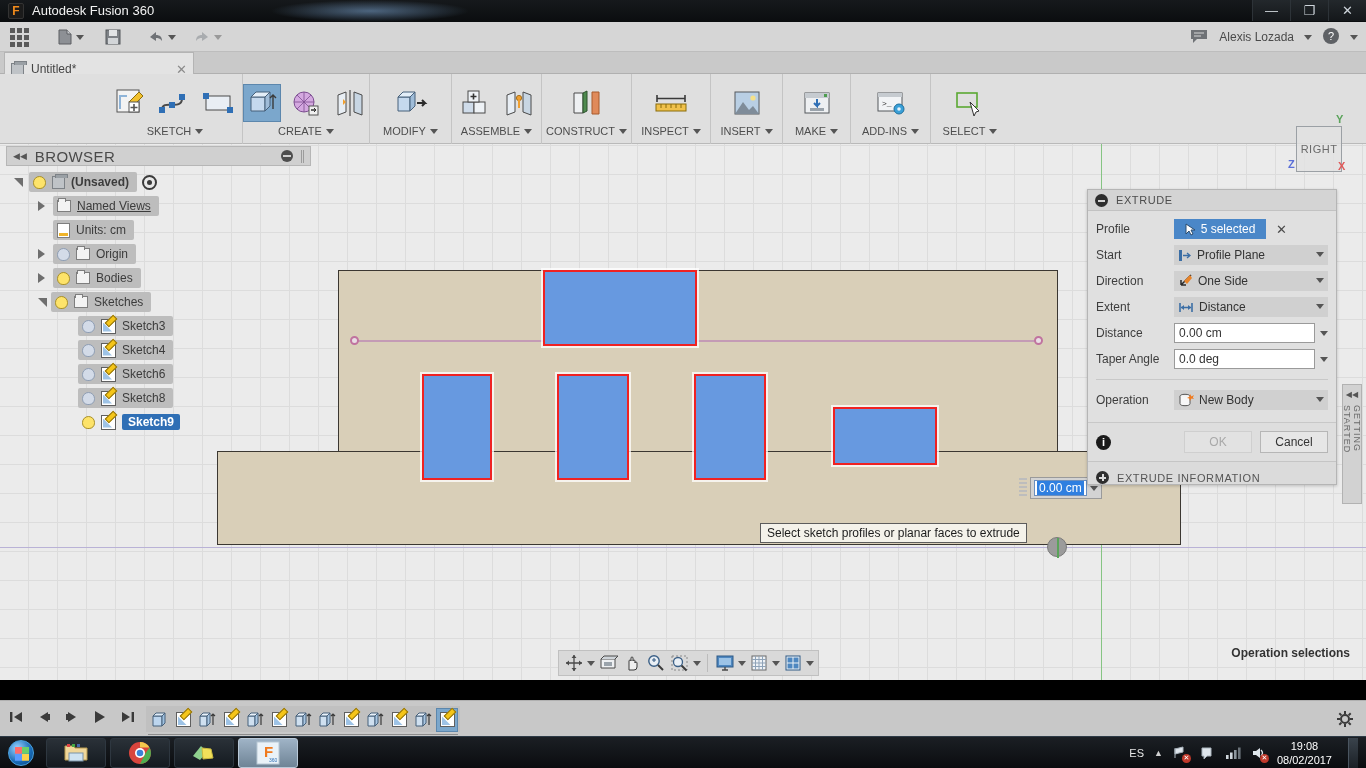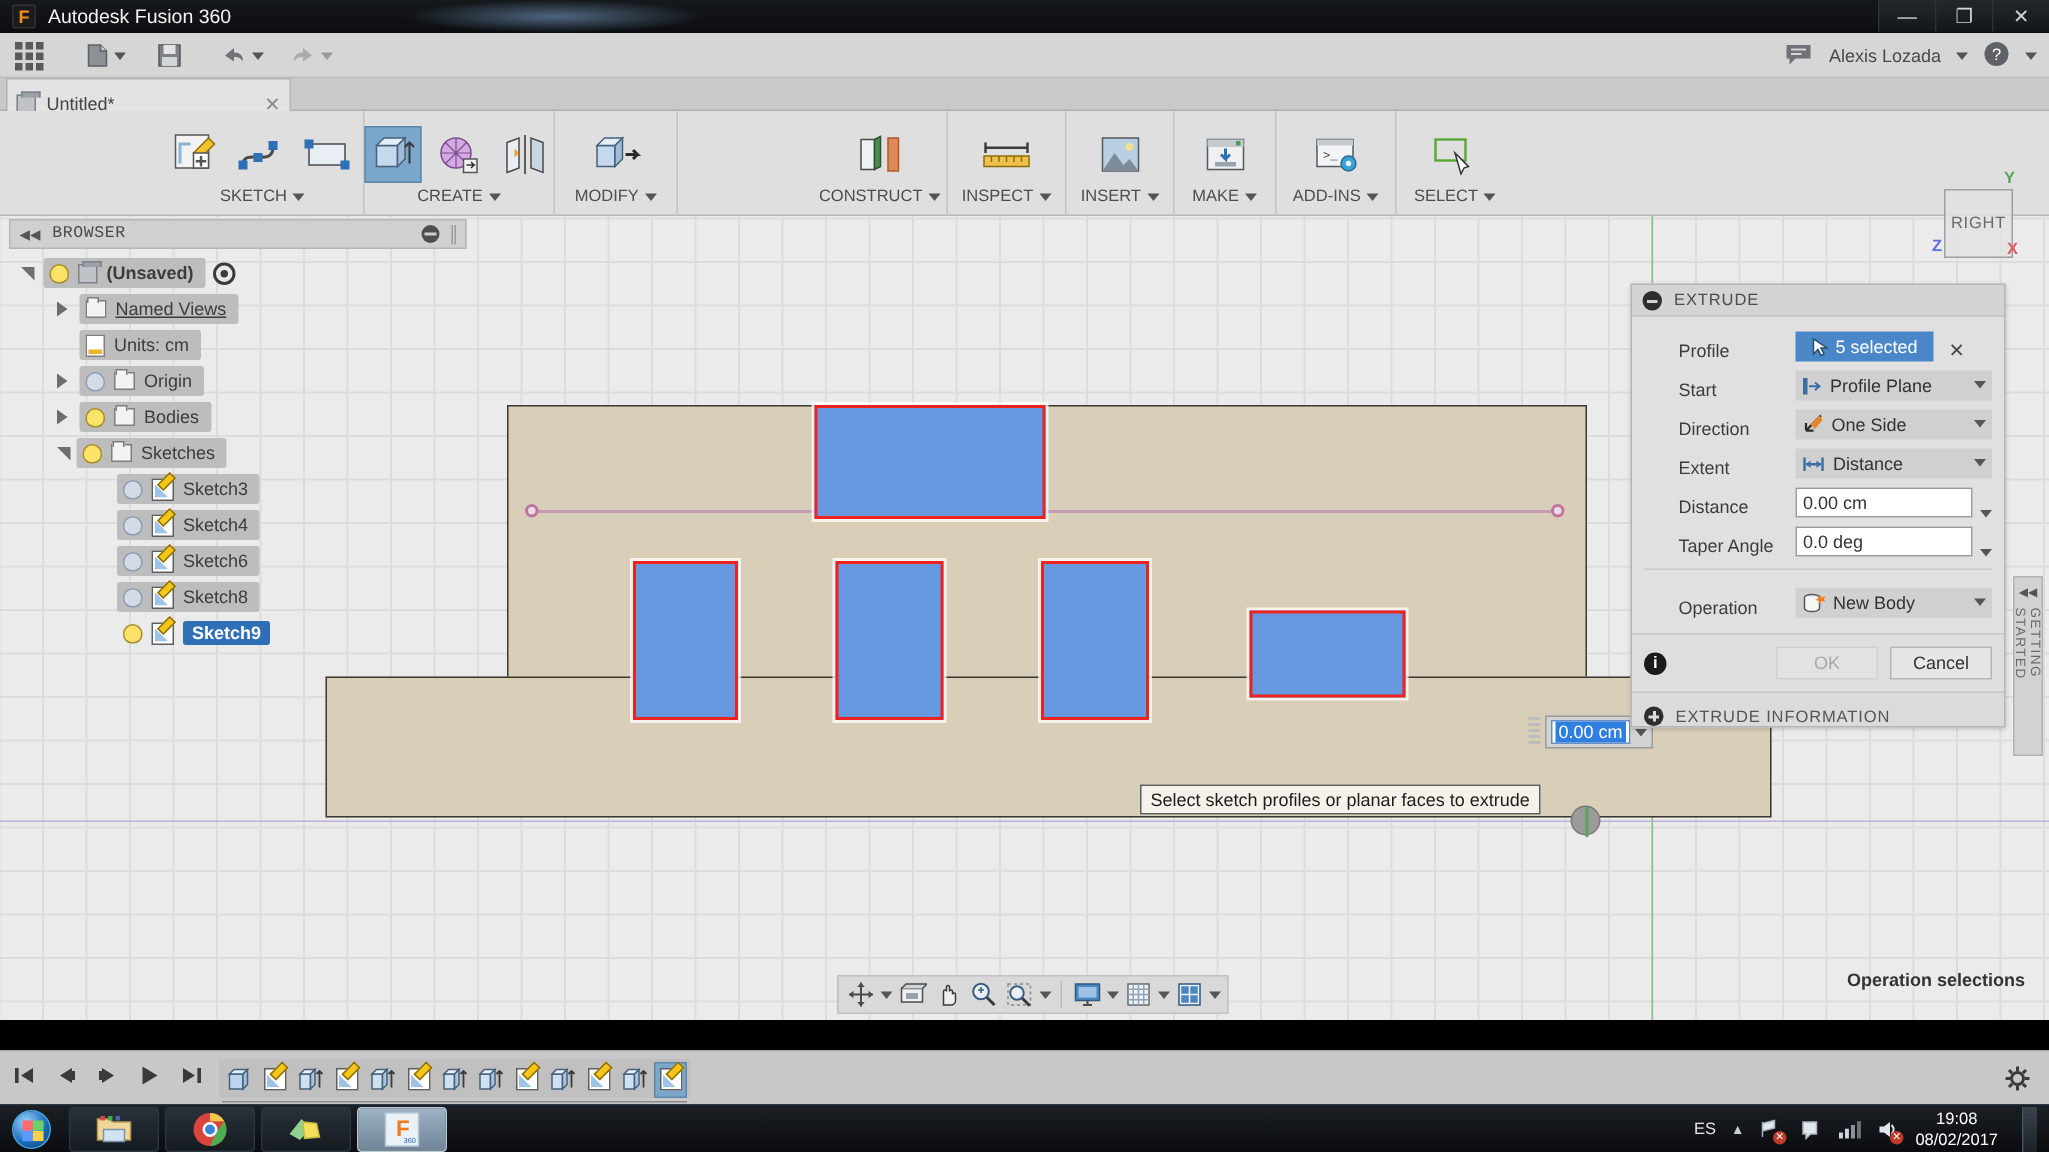--- a/index.html
+++ b/index.html
@@ -90,21 +90,21 @@
   .panel .plabel{font-size:11px; color:#4d4d4d; display:flex; align-items:center; gap:4px; height:18px;}
   .tool { width:38px; height:38px; display:flex; align-items:center; justify-content:center; position:relative; }
   .tool.sel { background:#7ba7cc; border:1px solid #5c87ad; }
 
   
   .browser-head {
     position:absolute; left:6px; top:146px; width:305px; height:20px;
     background:#d0d0d0; border:1px solid #b6b6b6;
     display:flex; align-items:center; padding:0 6px; gap:8px;
   }
-  .browser-head .bh-title{font-size:11px;color:#4a4a4a;letter-spacing:.4px;font-family:Liberation Mono, monospace;}
+  .browser-head .bh-title{font-size:15px;color:#4a4a4a;letter-spacing:.4px;}
   .browser-head .bh-min{margin-left:auto;width:12px;height:12px;border-radius:50%;background:#4e4e4e;position:relative;}
   .browser-head .bh-min::after{content:"";position:absolute;left:2px;top:5px;width:8px;height:2px;background:#d0d0d0;}
   .browser-head .bh-grip{width:3px;height:13px;border-left:1px solid #9c9c9c;border-right:1px solid #9c9c9c;}
   .tree { position:absolute; left:6px; top:170px; width:200px; }
   .node { height:24px; display:flex; align-items:center; font-size:12px; color:#3c3c3c; }
   .node .pill{display:flex;align-items:center;gap:6px;background:#bdbdbd;border-radius:2px;padding:2px 8px 2px 4px;height:20px;}
   .node.selected .pill{background:#bdbdbd;}
   .node .lbl{white-space:nowrap;}
   .node .lbl.sel-lbl{background:#2f6fb5;color:#fff;padding:1px 6px;border-radius:2px;font-weight:bold;}
   .arrow-r{width:0;height:0;border-top:5px solid transparent;border-bottom:5px solid transparent;border-left:7px solid #6e6e6e;}
@@ -180,21 +180,21 @@
   .dialog{
     position:absolute; left:1087px; top:189px; width:250px;
     background:#e0e0e0; border:1px solid #b5b5b5;
     box-shadow:0 1px 3px rgba(0,0,0,.2);
   }
   .dlg-head{height:21px;background:#d4d4d4;display:flex;align-items:center;gap:8px;padding:0 7px;border-bottom:1px solid #c2c2c2;}
   .dlg-head .collapse{width:13px;height:13px;border-radius:50%;background:#2e2e2e;position:relative;}
   .dlg-head .collapse::after{content:"";position:absolute;left:3px;top:6px;width:7px;height:2px;background:#d4d4d4;}
   .dlg-head .dlg-title{font-size:11px;color:#4d4d4d;letter-spacing:.6px;}
   .dlg-body{padding:6px 8px 8px 8px;}
-  .row{display:flex;align-items:flex-end;height:24px;margin-bottom:2px;margin-left:23px;}
+  .row{display:flex;align-items:center;height:24px;margin-bottom:2px;}
   .row .rlabel{width:78px;font-size:12px;color:#3d3d3d;}
   .ctrl{flex:1;height:20px;background:#d0d0d0;display:flex;align-items:center;gap:5px;padding:0 4px;font-size:12px;color:#333;position:relative;}
   .ctrl .dd{position:absolute;right:4px;top:7px;width:0;height:0;border-left:4px solid transparent;border-right:4px solid transparent;border-top:5px solid #555;}
   .ctrl.input{background:#fff;border:1px solid #9a9a9a;}
   .ctrl.sel-blue{background:#4a87c8;color:#fff;flex:0 0 92px;justify-content:center;}
   .row .xbtn{margin-left:10px;font-size:13px;color:#4a4a4a;}
   .divider{height:1px;background:#c8c8c8;margin:8px 0;}
   .dlg-foot{display:flex;align-items:center;gap:8px;padding:8px;border-top:1px solid #c8c8c8;background:#dedede;}
   .info-dot{width:15px;height:15px;border-radius:50%;background:#1a1a1a;color:#fff;font-size:11px;font-weight:bold;display:flex;align-items:center;justify-content:center;}
   .btn{height:22px;min-width:68px;display:flex;align-items:center;justify-content:center;font-size:12px;border:1px solid #b6b6b6;background:#e6e6e6;color:#333;}
@@ -405,20 +405,44 @@
             <path d="M23 14 h8 l-3-3 M31 14 l-3 3" stroke="#2b2b2b" fill="none" stroke-width="2"></path>
           </svg>
         </div>
       </div>
       <div class="plabel">
         <span>MODIFY</span>
         <span class="caret"></span>
       </div>
     </div>
 
+    <div class="panel" style="left:452px;width:90px;">
+      <div class="icons">
+        <div class="tool">
+          <svg width="30" height="28" viewBox="0 0 30 28">
+            <rect x="3" y="13" width="11" height="11" fill="#cfdcea" stroke="#4a4a4a"></rect>
+            <rect x="14" y="13" width="11" height="11" fill="#eef2f6" stroke="#4a4a4a"></rect>
+            <rect x="8" y="2" width="11" height="11" fill="#eef2f6" stroke="#4a4a4a"></rect>
+            <path d="M13.5 4.5 v6 M10.5 7.5 h6" stroke="#333" stroke-width="1.6"></path>
+          </svg>
+        </div>
+        <div class="tool">
+          <svg width="30" height="28" viewBox="0 0 30 28">
+            <path d="M3 6 l8-3 v20 l-8 3 z" fill="#e8eef4" stroke="#4a4a4a"></path>
+            <path d="M27 6 l-8-3 v20 l8 3 z" fill="#c8d6e3" stroke="#4a4a4a"></path>
+            <circle cx="15" cy="9" r="2.6" fill="#f0a030" stroke="#a8701a"></circle>
+            <path d="M15 11 v8" stroke="#f0a030" stroke-width="2"></path>
+          </svg>
+        </div>
+      </div>
+      <div class="plabel">
+        <span>ASSEMBLE</span>
+        <span class="caret"></span>
+      </div>
+    </div>
 
     <div class="panel" style="left:542px;width:90px;">
       <div class="icons">
         <div class="tool">
           <svg width="34" height="28" viewBox="0 0 34 28">
             <path d="M4 4 h9 v20 H4 Z" fill="#eef0f2" stroke="#4a4a4a"></path>
             <path d="M13 4 l4-2 v20 l-4 2 z" fill="#4f8a4f" stroke="#2d532d"></path>
             <path d="M22 3 h7 v22 h-7 z" fill="#e08a5a" stroke="#a85a2c"></path>
           </svg>
         </div>

